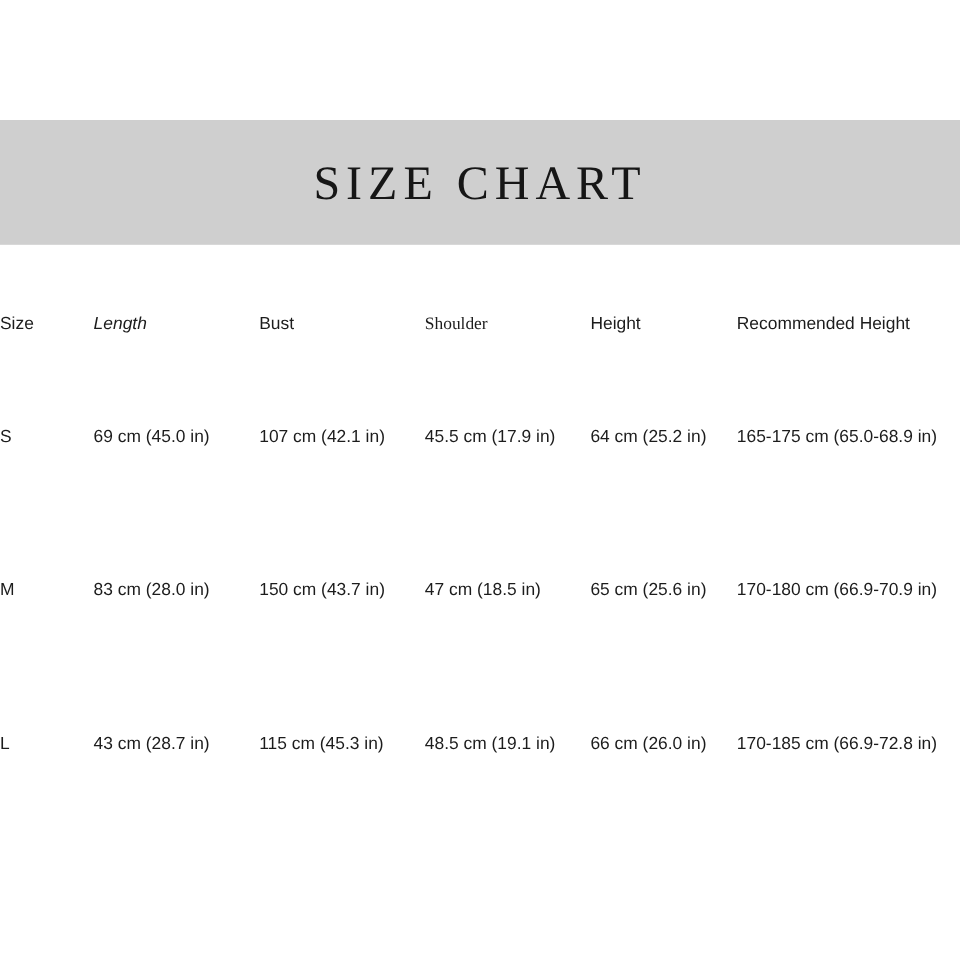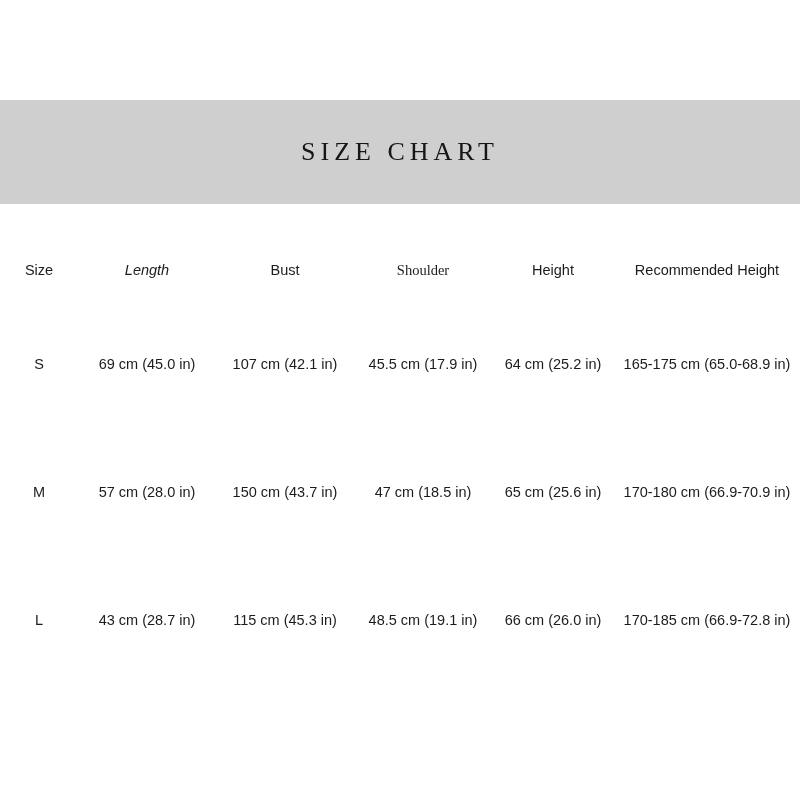--- a/index.html
+++ b/index.html
@@ -26,36 +26,36 @@
     top: 100px;
     width: 800px;
     height: 104px;
     background: #cfcfcf;
     display: flex;
     align-items: center;
     justify-content: center;
   }
   .title-text {
     font-family: "Liberation Serif", serif;
-    font-size: 26px;
+    font-size: 40px;
     letter-spacing: 5px;
     color: #161616;
     font-weight: 400;
   }
   table.size-table {
     position: absolute;
     left: 0;
     top: 240px;
     width: 800px;
     border-collapse: collapse;
     table-layout: fixed;
   }
   table.size-table th,
   table.size-table td {
-    text-align: center;
+    text-align: left;
     font-size: 14.5px;
     font-weight: 400;
     color: #1c1c1c;
     padding: 0;
     vertical-align: middle;
   }
   table.size-table thead th {
     height: 60px;
   }
   table.size-table tbody td {
@@ -114,21 +114,21 @@
       <tr>
         <td class="cell-size">S</td>
         <td class="cell-length">69 cm (45.0 in)</td>
         <td class="cell-bust">107 cm (42.1 in)</td>
         <td class="cell-shoulder">45.5 cm (17.9 in)</td>
         <td class="cell-sleeve">64 cm (25.2 in)</td>
         <td class="cell-height">165-175 cm (65.0-68.9 in)</td>
       </tr>
       <tr>
         <td class="cell-size">M</td>
-        <td class="cell-length">57 cm (28.0 in)</td>
+        <td class="cell-length">83 cm (28.0 in)</td>
         <td class="cell-bust">150 cm (43.7 in)</td>
         <td class="cell-shoulder">47 cm (18.5 in)</td>
         <td class="cell-sleeve">65 cm (25.6 in)</td>
         <td class="cell-height">170-180 cm (66.9-70.9 in)</td>
       </tr>
       <tr>
         <td class="cell-size">L</td>
         <td class="cell-length">43 cm (28.7 in)</td>
         <td class="cell-bust">115 cm (45.3 in)</td>
         <td class="cell-shoulder">48.5 cm (19.1 in)</td>

